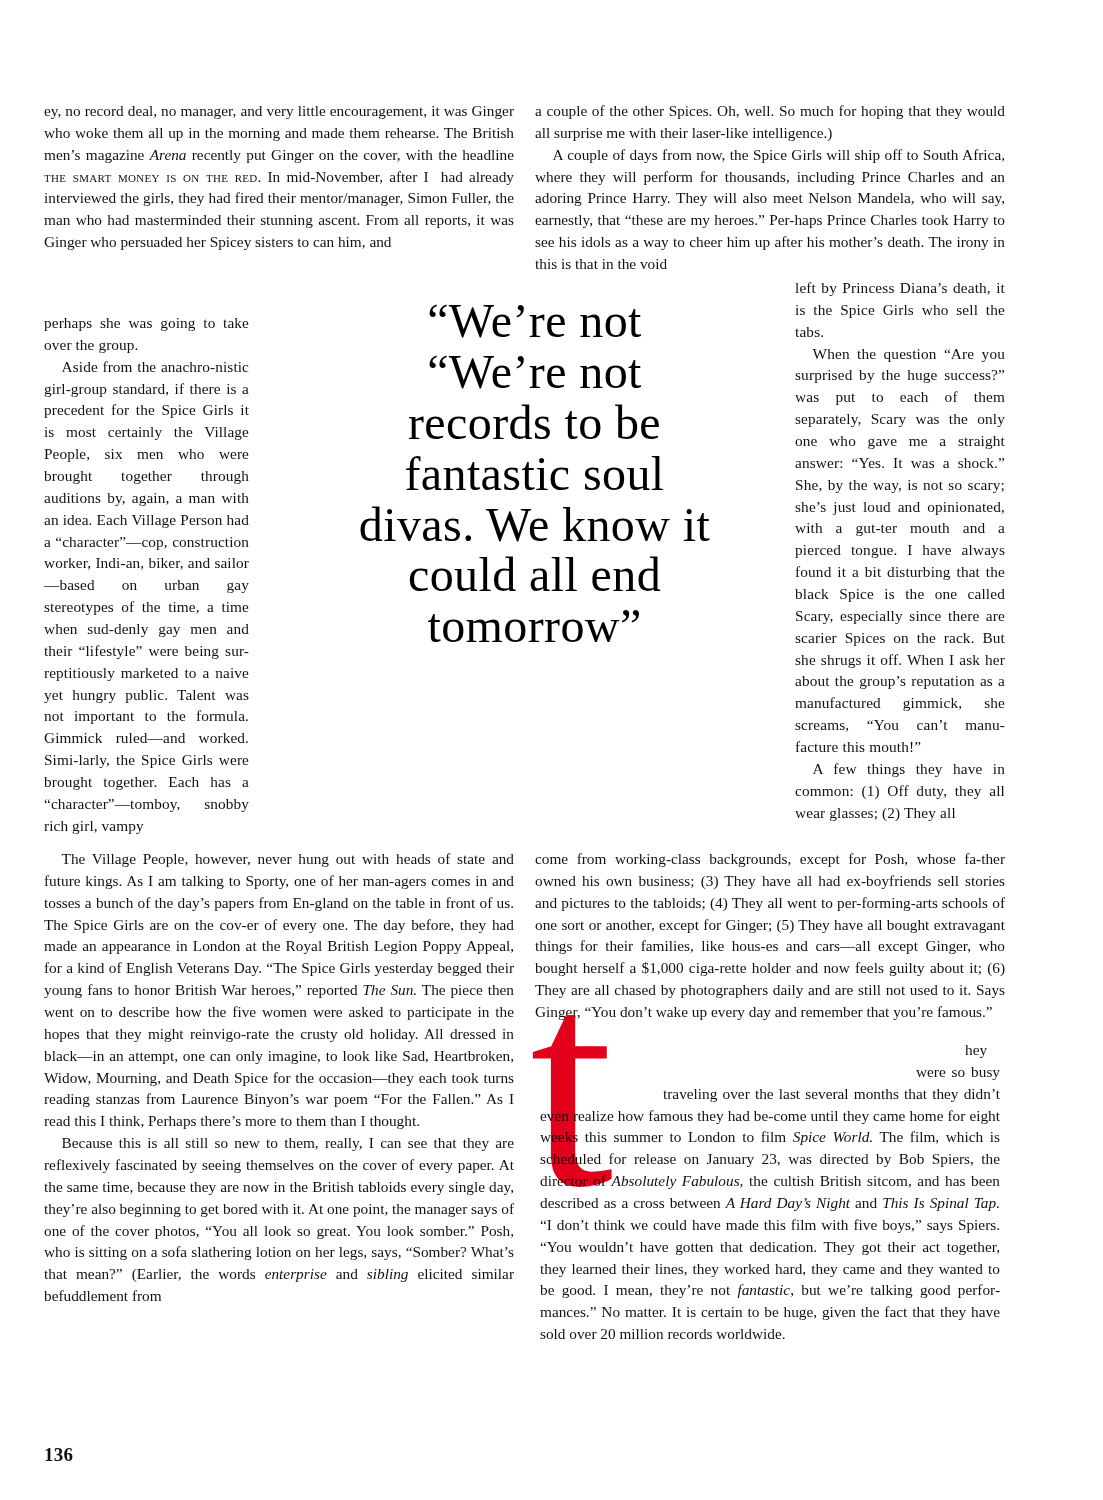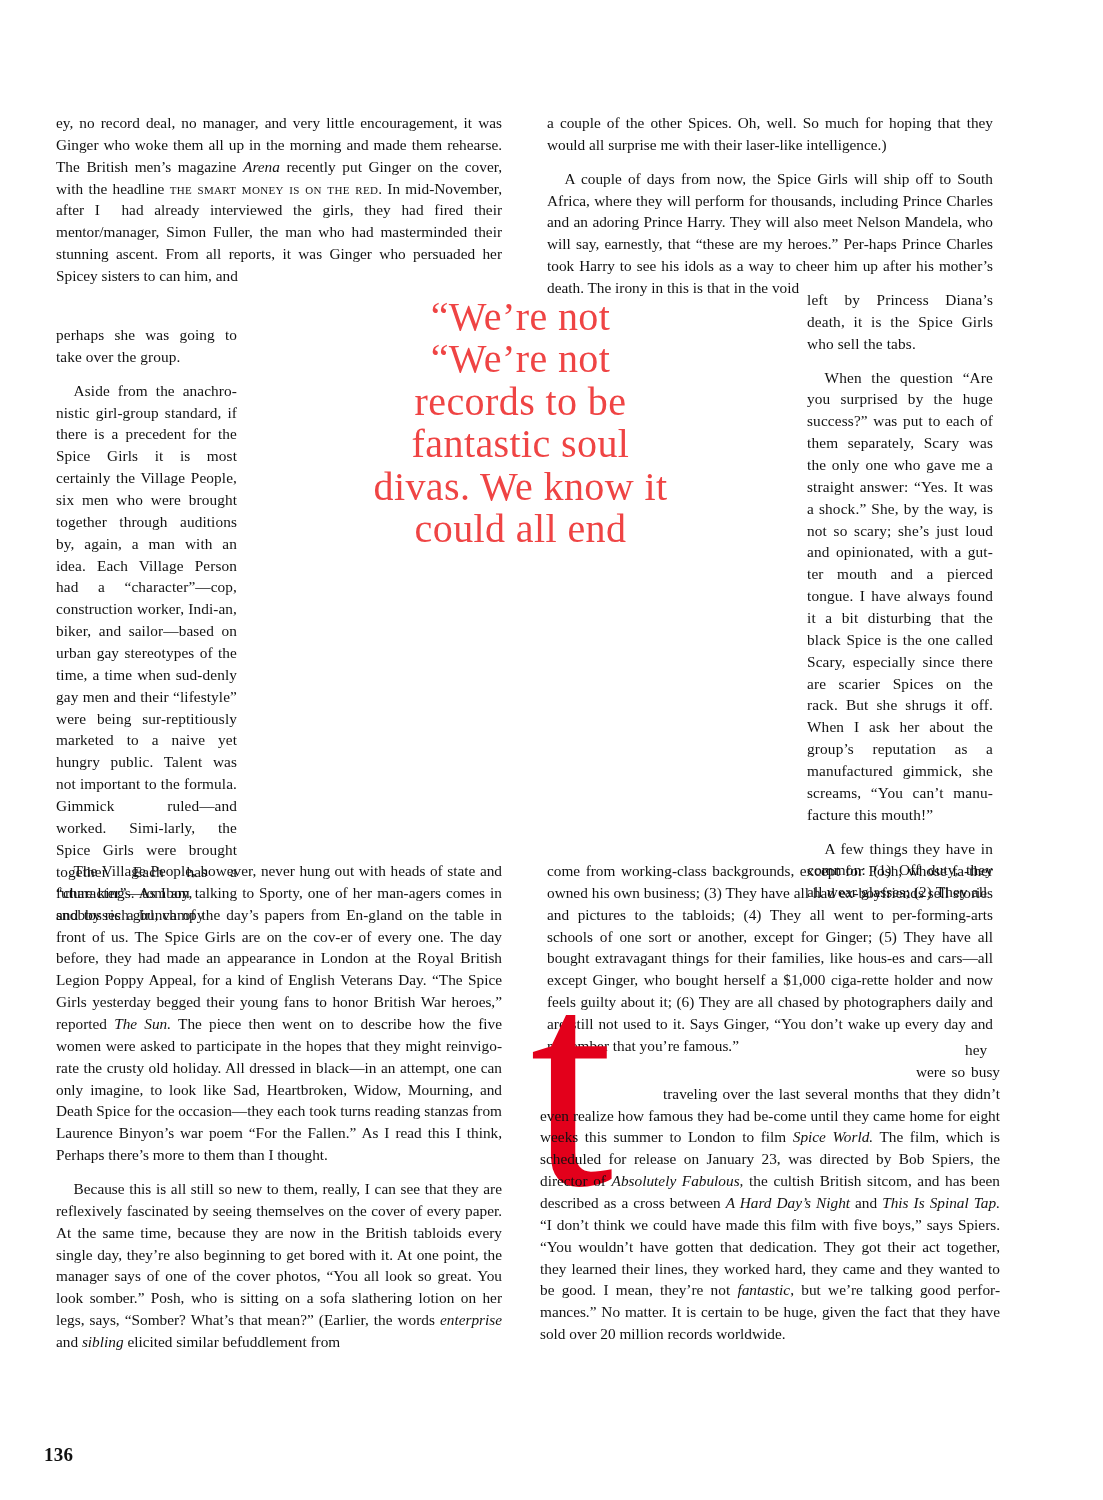--- a/index.html
+++ b/index.html
@@ -26,21 +26,21 @@
   
   .col {
     position: absolute;
     font-size: 15.3px;
     line-height: 1.43;
     text-align: justify;
     text-justify: inter-word;
     hyphens: manual;
   }
   .col p {
-    margin: 12px;
+    margin: 0;
     text-indent: 1.15em;
   }
   .col p.noind {
     text-indent: 0;
   }
 
   
   #left-top {
     left: 44px;
     top: 100px;
@@ -76,29 +76,29 @@
   
   #right-mid {
     left: 535px;
     top: 848px;
     width: 470px;
   }
 
   
   #pullquote {
     position: absolute;
-    left: 252px;
+    left: 266px;
     top: 296px;
     width: 537px;
     text-align: center;
     font-family: "Liberation Serif", serif;
-    font-size: 40px;
+    font-size: 48px;
     line-height: 1.06;
     letter-spacing: 0.4px;
-    color: #ef4444;
+    color: #000000;
   }
   #pullquote .ln {
     display: block;
     white-space: nowrap;
   }
 
   
   #dropcap {
     position: absolute;
     left: 536px;
@@ -209,17 +209,18 @@
     <p>hey were so busy traveling over the last several months that they didn’t even realize how famous they had be-​come until they came home for eight weeks this summer to London to film <i>Spice World.</i> The film, which is scheduled for release on January 23, was directed by Bob Spiers, the director of <i>Absolutely Fabulous,</i> the cultish British sitcom, and has been described as a cross between <i>A Hard Day’s Night</i> and <i>This Is Spinal Tap.</i> “I don’t think we could have made this film with five boys,” says Spiers. “You wouldn’t have gotten that dedication. They got their act together, they learned their lines, they worked hard, they came and they wanted to be good. I mean, they’re not <i>fantastic</i>, but we’re talking good perfor-​mances.” No matter. It is certain to be huge, given the fact that they have sold over 20 million records worldwide.</p>
   </div>
 
   <div id="pullquote">
     <span class="ln">“We’re not</span>
     <span class="ln">“We’re not</span>
     <span class="ln">records to be</span>
     <span class="ln">fantastic soul</span>
     <span class="ln">divas. We know it</span>
     <span class="ln">could all end</span>
+    <span class="ln">tomorrow”</span>
   </div>
 
   <div id="folio">136</div>
 
 </div>
 
 </body></html>

